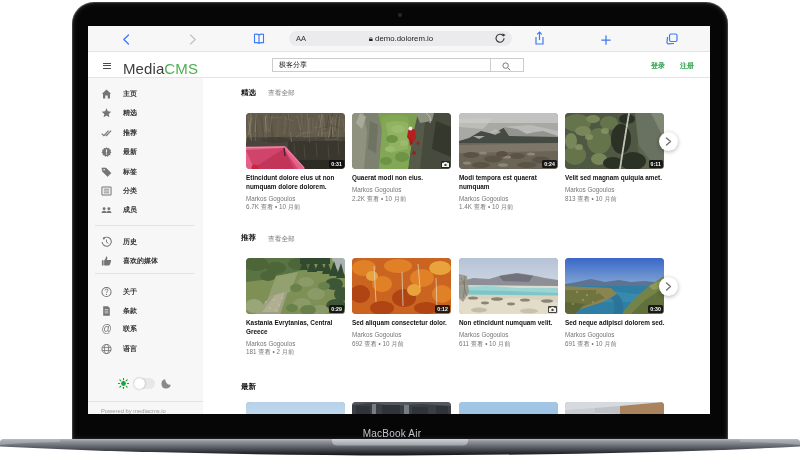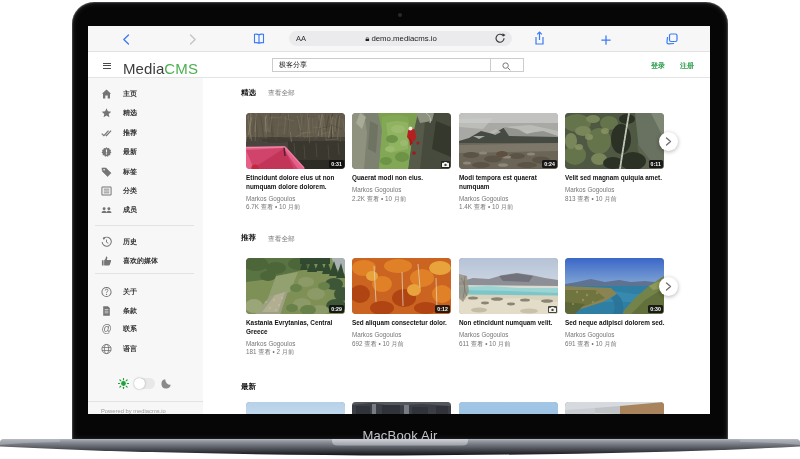--- a/index.html
+++ b/index.html
@@ -3,21 +3,21 @@
 <meta charset="utf-8">
 <style>
 * { margin:0; padding:0; box-sizing:border-box; }
 html,body { width:800px; height:459px; background:#fff; font-family:"Liberation Sans", sans-serif; overflow:hidden; }
 #stage { position:relative; width:800px; height:459px; overflow:hidden; will-change:transform; }
 
 
 #lid { position:absolute; left:72px; top:2px; width:656px; height:438px; background:#060607; border-radius:22px 22px 0 0; }
 #lid .rim { position:absolute; inset:0; border-radius:22px 22px 0 0; box-shadow: inset 0 0 2px rgba(200,200,205,.8), inset 0 0 6px rgba(120,120,128,.35); }
 #cam { position:absolute; left:398px; top:13px; width:4px; height:4px; border-radius:50%; background:#2a2a2e; }
-#chin-label { position:absolute; left:72px; top:427.5px; width:656px; text-align:center; font-size:13px; color:#c2c4c9; letter-spacing:.2px; }
+#chin-label { position:absolute; left:64px; top:427.5px; width:656px; text-align:center; font-size:10px; color:#c2c4c9; letter-spacing:.2px; }
 
 
 #screen { position:absolute; left:88px; top:26px; width:622px; height:388px; background:#fff; overflow:hidden; }
 
 
 #toolbar { position:absolute; left:0; top:0; width:622px; height:26px; background:#f7f7f8; border-bottom:1px solid #e3e3e4; }
 #pill { position:absolute; left:201px; top:5px; width:223px; height:15px; border-radius:7.5px; background:#ebebed; }
 .tbico { position:absolute; top:0; }
 
 
@@ -64,21 +64,21 @@
       <svg class="tbico" style="left:34px; top:8px;" width="8" height="11" viewBox="0 0 8 11">
           <path d="M6.5 1 L1.8 5.5 L6.5 10" stroke="#3a7af5" stroke-width="1.3" fill="none" stroke-linecap="round" stroke-linejoin="round"></path>
         </svg>
       <svg class="tbico" style="left:101px; top:8px;" width="8" height="11" viewBox="0 0 8 11">
           <path d="M1.5 1 L6.2 5.5 L1.5 10" stroke="#c3c3c7" stroke-width="1.3" fill="none" stroke-linecap="round" stroke-linejoin="round"></path>
         </svg>
       <svg class="tbico" style="left:165px; top:7px;" width="12" height="12" viewBox="0 0 12 12">
           <path d="M6 2 C5 1 3.5 1 1.5 1.3 L1.5 9.8 C3.5 9.5 5 9.6 6 10.4 C7 9.6 8.5 9.5 10.5 9.8 L10.5 1.3 C8.5 1 7 1 6 2 Z M6 2 L6 10.4" stroke="#3a7af5" stroke-width="1.1" fill="none" stroke-linejoin="round"></path>
         </svg>
       <div class="tbico" style="left:208px; top:8px; font-size:7.5px; color:#2f2f31;">AA</div>
-      <div class="tbico" style="left:253px; top:7.5px; width:120px; text-align:center; font-size:7.8px; color:#222;">🔒︎ demo.mediacms.io</div>
+      <div class="tbico" style="left:253px; top:7.5px; width:120px; text-align:center; font-size:7.8px; color:#222;">🔒︎ demo.dolorem.io</div>
       <svg class="tbico" style="left:406px; top:7px;" width="12" height="12" viewBox="0 0 12 12">
           <path d="M8.9 2.5 A4 4 0 1 0 10 5.2" stroke="#3a3a3c" stroke-width="1.15" fill="none"></path>
           <path d="M8.4 0.3 L8.9 3.7 L11.6 1.9 Z" fill="#3a3a3c"></path>
         </svg>
       <svg class="tbico" style="left:446px; top:5px;" width="11" height="15" viewBox="0 0 11 15">
           <path d="M2 6 L2 13 L9 13 L9 6" stroke="#3a7af5" stroke-width="1.2" fill="none"></path>
           <path d="M5.5 1.2 L5.5 9" stroke="#3a7af5" stroke-width="1.2"></path>
           <path d="M3.2 3.4 L5.5 1 L7.8 3.4" stroke="#3a7af5" stroke-width="1.2" fill="none"></path>
         </svg>
       <svg class="tbico" style="left:512.5px; top:8.5px;" width="10" height="10" viewBox="0 0 10 10">

